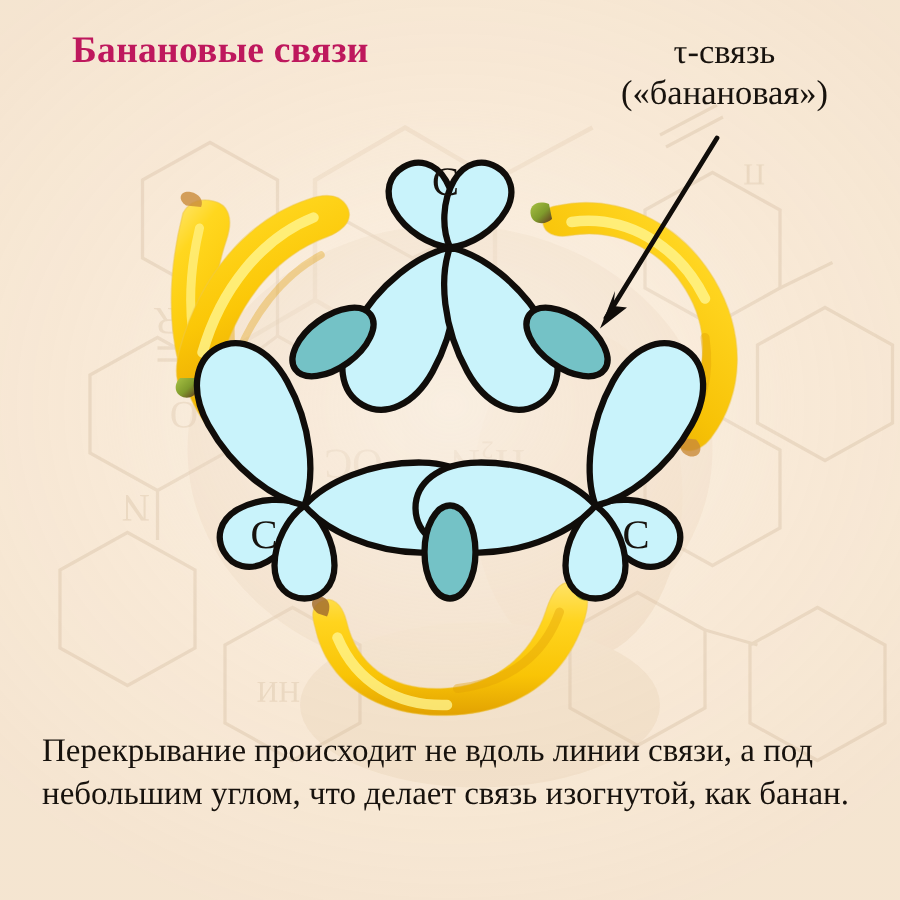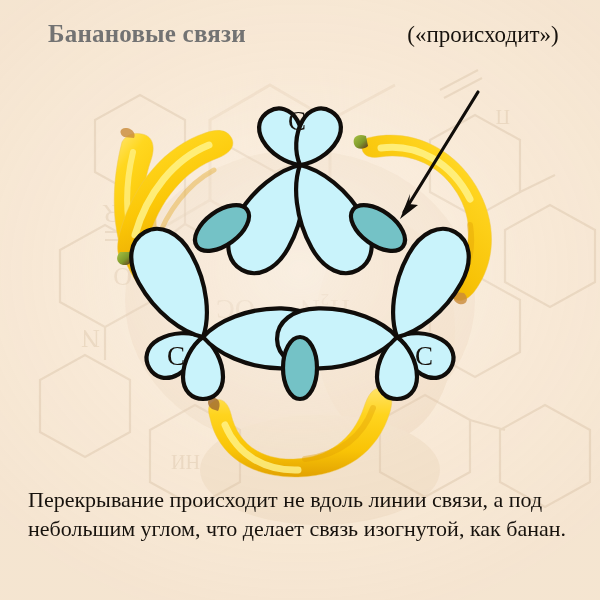--- a/index.html
+++ b/index.html
@@ -36,21 +36,21 @@
   }
 
   
   #title {
     position: absolute;
     left: 48px;
     top: 20px;
     z-index: 6;
     font-size: 25px;
     font-weight: bold;
-    color: #737373;
+    color: #be185d;
     letter-spacing: 0.2px;
     white-space: nowrap;
     text-align: center;
   }
 
   
   #tau-label {
     position: absolute;
     left: 368px;
     top: 22px;
@@ -315,18 +315,19 @@
   <svg id="arrow-layer" viewBox="0 0 600 600">
     <g>
       <line x1="478" y1="92" x2="404" y2="212" stroke="#100d0a" stroke-width="3.2" stroke-linecap="round"></line>
       <path d="M400,219 L418,205 L409,204 L410,194 Z" fill="#100d0a"></path>
     </g>
   </svg>
 
   <div id="title">Банановые связи</div>
 
   <div id="tau-label">
-    <span class="ln">(«происходит»)</span>
+    <span class="ln">τ-связь</span>
+    <span class="ln">(«банановая»)</span>
   </div>
 
   <div id="caption">Перекрывание происходит не вдоль линии связи, а под небольшим углом, что делает связь изогнутой, как банан.</div>
 
 </div>
 
 </body></html>

